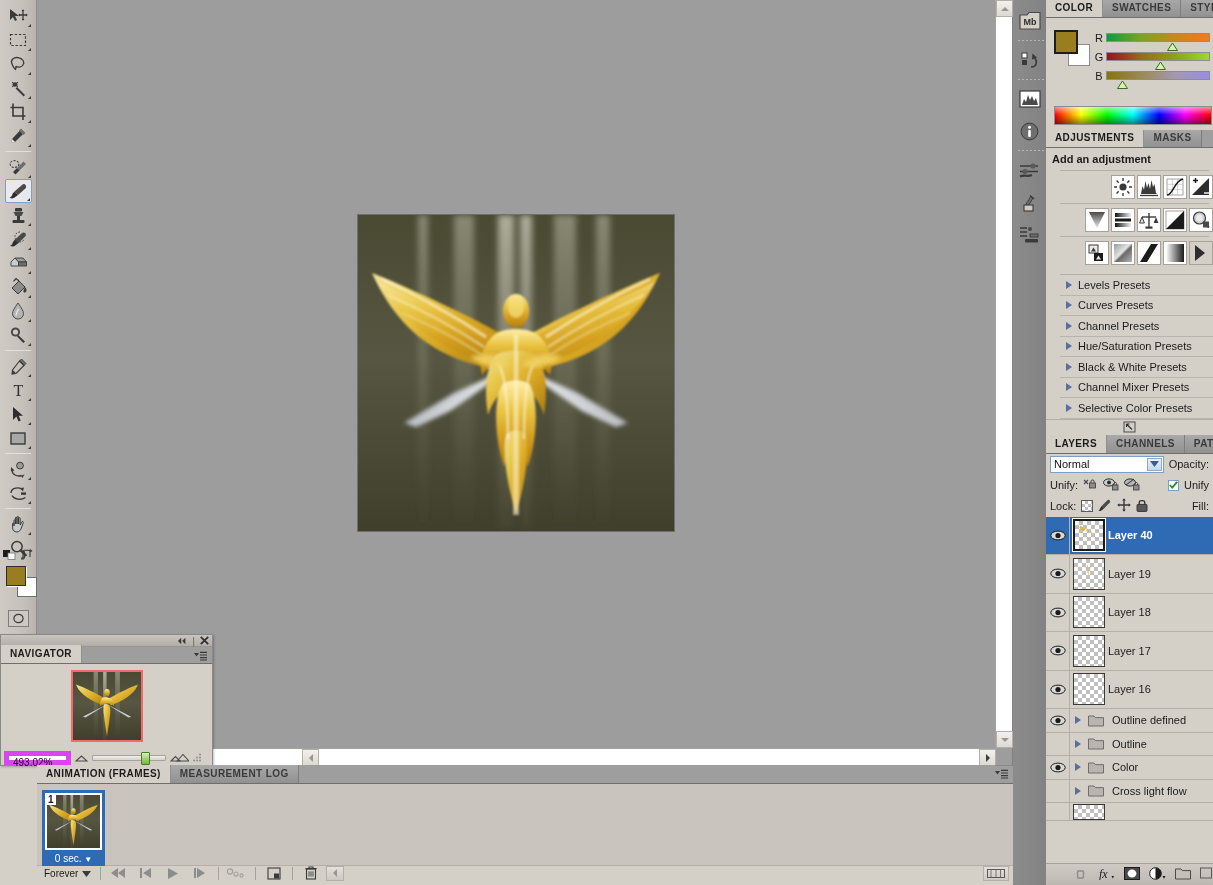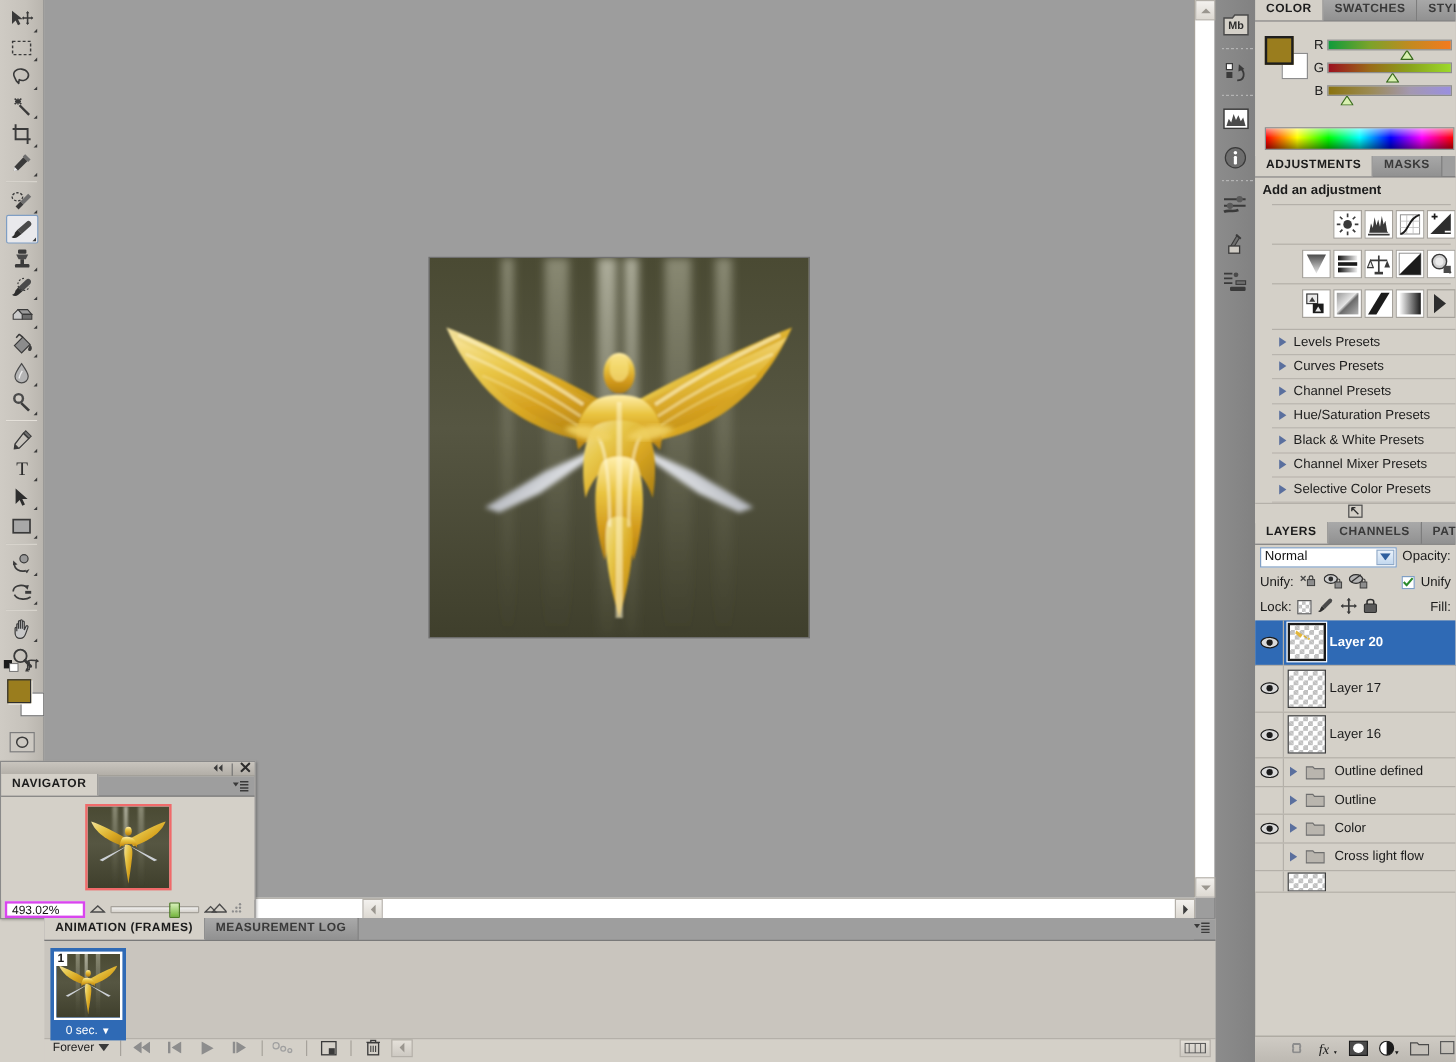--- a/index.html
+++ b/index.html
@@ -124,21 +124,21 @@
   #navTabs { display: flex; align-items: flex-end; height: 17px; background: #9e9e9e; }
   #navBody { position: relative; height: 86px; background: #d4d0c8; }
   #navThumb {
     position: absolute; left: 70px; top: 6px;
     width: 72px; height: 72px;
     border: 2px solid #f06a6a;
   }
   #navFoot { display: flex; align-items: center; height: 16px; gap: 4px; padding: 0 3px; }
   #zoomField {
     width: 67px; height: 14px; line-height: 13px;
-    background: #fff; border: 2px solid #d946ef;
+    background: #fff; border: 5px solid #d946ef;
     font-size: 10px; padding-left: 4px; color: #111;
   }
   #zoomSlider { position: relative; width: 74px; height: 6px;
     background: linear-gradient(#efefef,#d6d2cb);
     border: 1px solid #a6a29b; border-radius: 1px; }
   #zoomKnob { position: absolute; left: 48px; top: -4px; width: 9px; height: 13px;
     background: linear-gradient(#d6f0b8,#74b63c); border: 1px solid #4c7c25; border-radius: 1px; }
 
   
   #statusbar {
@@ -1180,52 +1180,82 @@
             </svg>
           </span>
         </div>
         <div class="thumbCell">
           <svg class="lthumb checker" viewBox="0 0 32 32">
             <path d="M6 5 L12 9 L10 12 L5 8 Z" fill="#e2b63a"></path>
             <path d="M13 10 L16 12" stroke="#d8ae2e" stroke-width="1.4"></path>
             <circle cx="18" cy="13" r="1.1" fill="#e8c44a"></circle>
           </svg>
         </div>
-        <span>Layer 20</span>
-      </div>
-
-
+        <span>Layer 40</span>
+      </div>
 
       <div class="layerRow">
         <div class="eyeCell">
           <span class="eyeBox">
             <svg width="16" height="11" viewBox="0 0 16 11">
               <ellipse cx="8" cy="5.5" rx="7.2" ry="4.4" fill="#d9d9d9" stroke="#1b1b1b" stroke-width="1"></ellipse>
               <circle cx="8" cy="5.5" r="2.6" fill="#1b1b1b"></circle>
             </svg>
           </span>
         </div>
         <div class="thumbCell">
-          <div class="lthumb checker"></div>
-        </div>
-        <span>Layer 17</span>
+          <svg class="lthumb checker" viewBox="0 0 32 32">
+            <path d="M14 6 L16 18 M12 9 L19 14 M18 8 L14 15" stroke="#d9b96a" stroke-width="1" opacity=".75"></path>
+          </svg>
+        </div>
+        <span>Layer 19</span>
       </div>
 
       <div class="layerRow">
         <div class="eyeCell">
           <span class="eyeBox">
             <svg width="16" height="11" viewBox="0 0 16 11">
               <ellipse cx="8" cy="5.5" rx="7.2" ry="4.4" fill="#d9d9d9" stroke="#1b1b1b" stroke-width="1"></ellipse>
               <circle cx="8" cy="5.5" r="2.6" fill="#1b1b1b"></circle>
             </svg>
           </span>
         </div>
         <div class="thumbCell">
           <div class="lthumb checker"></div>
         </div>
+        <span>Layer 18</span>
+      </div>
+
+      <div class="layerRow">
+        <div class="eyeCell">
+          <span class="eyeBox">
+            <svg width="16" height="11" viewBox="0 0 16 11">
+              <ellipse cx="8" cy="5.5" rx="7.2" ry="4.4" fill="#d9d9d9" stroke="#1b1b1b" stroke-width="1"></ellipse>
+              <circle cx="8" cy="5.5" r="2.6" fill="#1b1b1b"></circle>
+            </svg>
+          </span>
+        </div>
+        <div class="thumbCell">
+          <div class="lthumb checker"></div>
+        </div>
+        <span>Layer 17</span>
+      </div>
+
+      <div class="layerRow">
+        <div class="eyeCell">
+          <span class="eyeBox">
+            <svg width="16" height="11" viewBox="0 0 16 11">
+              <ellipse cx="8" cy="5.5" rx="7.2" ry="4.4" fill="#d9d9d9" stroke="#1b1b1b" stroke-width="1"></ellipse>
+              <circle cx="8" cy="5.5" r="2.6" fill="#1b1b1b"></circle>
+            </svg>
+          </span>
+        </div>
+        <div class="thumbCell">
+          <div class="lthumb checker"></div>
+        </div>
         <span>Layer 16</span>
       </div>
 
       <div class="layerRow grpRow">
         <div class="eyeCell">
           <span class="eyeBox">
             <svg width="16" height="11" viewBox="0 0 16 11">
               <ellipse cx="8" cy="5.5" rx="7.2" ry="4.4" fill="#d9d9d9" stroke="#1b1b1b" stroke-width="1"></ellipse>
               <circle cx="8" cy="5.5" r="2.6" fill="#1b1b1b"></circle>
             </svg>

